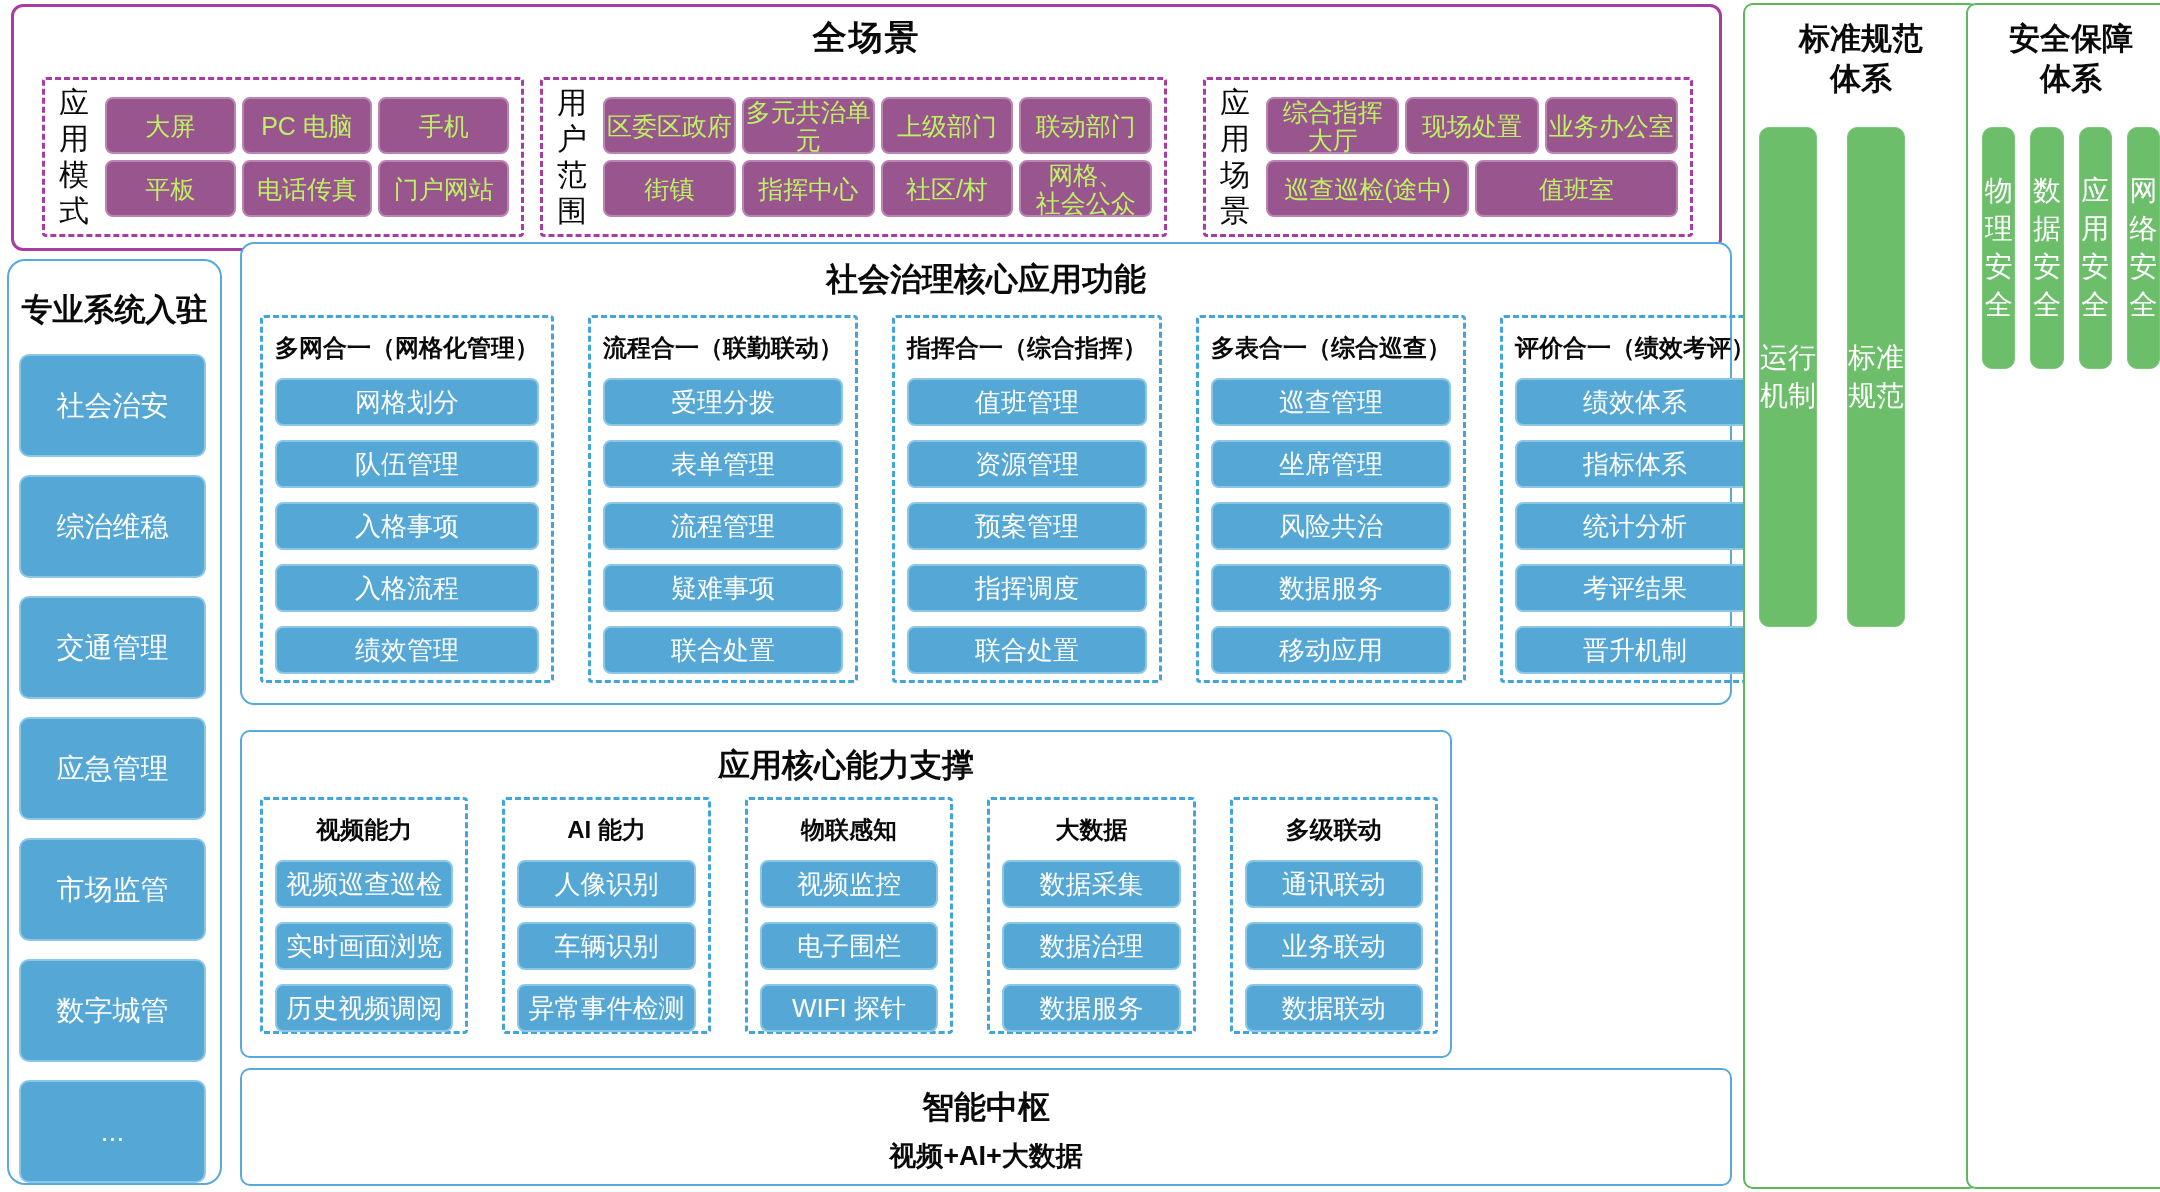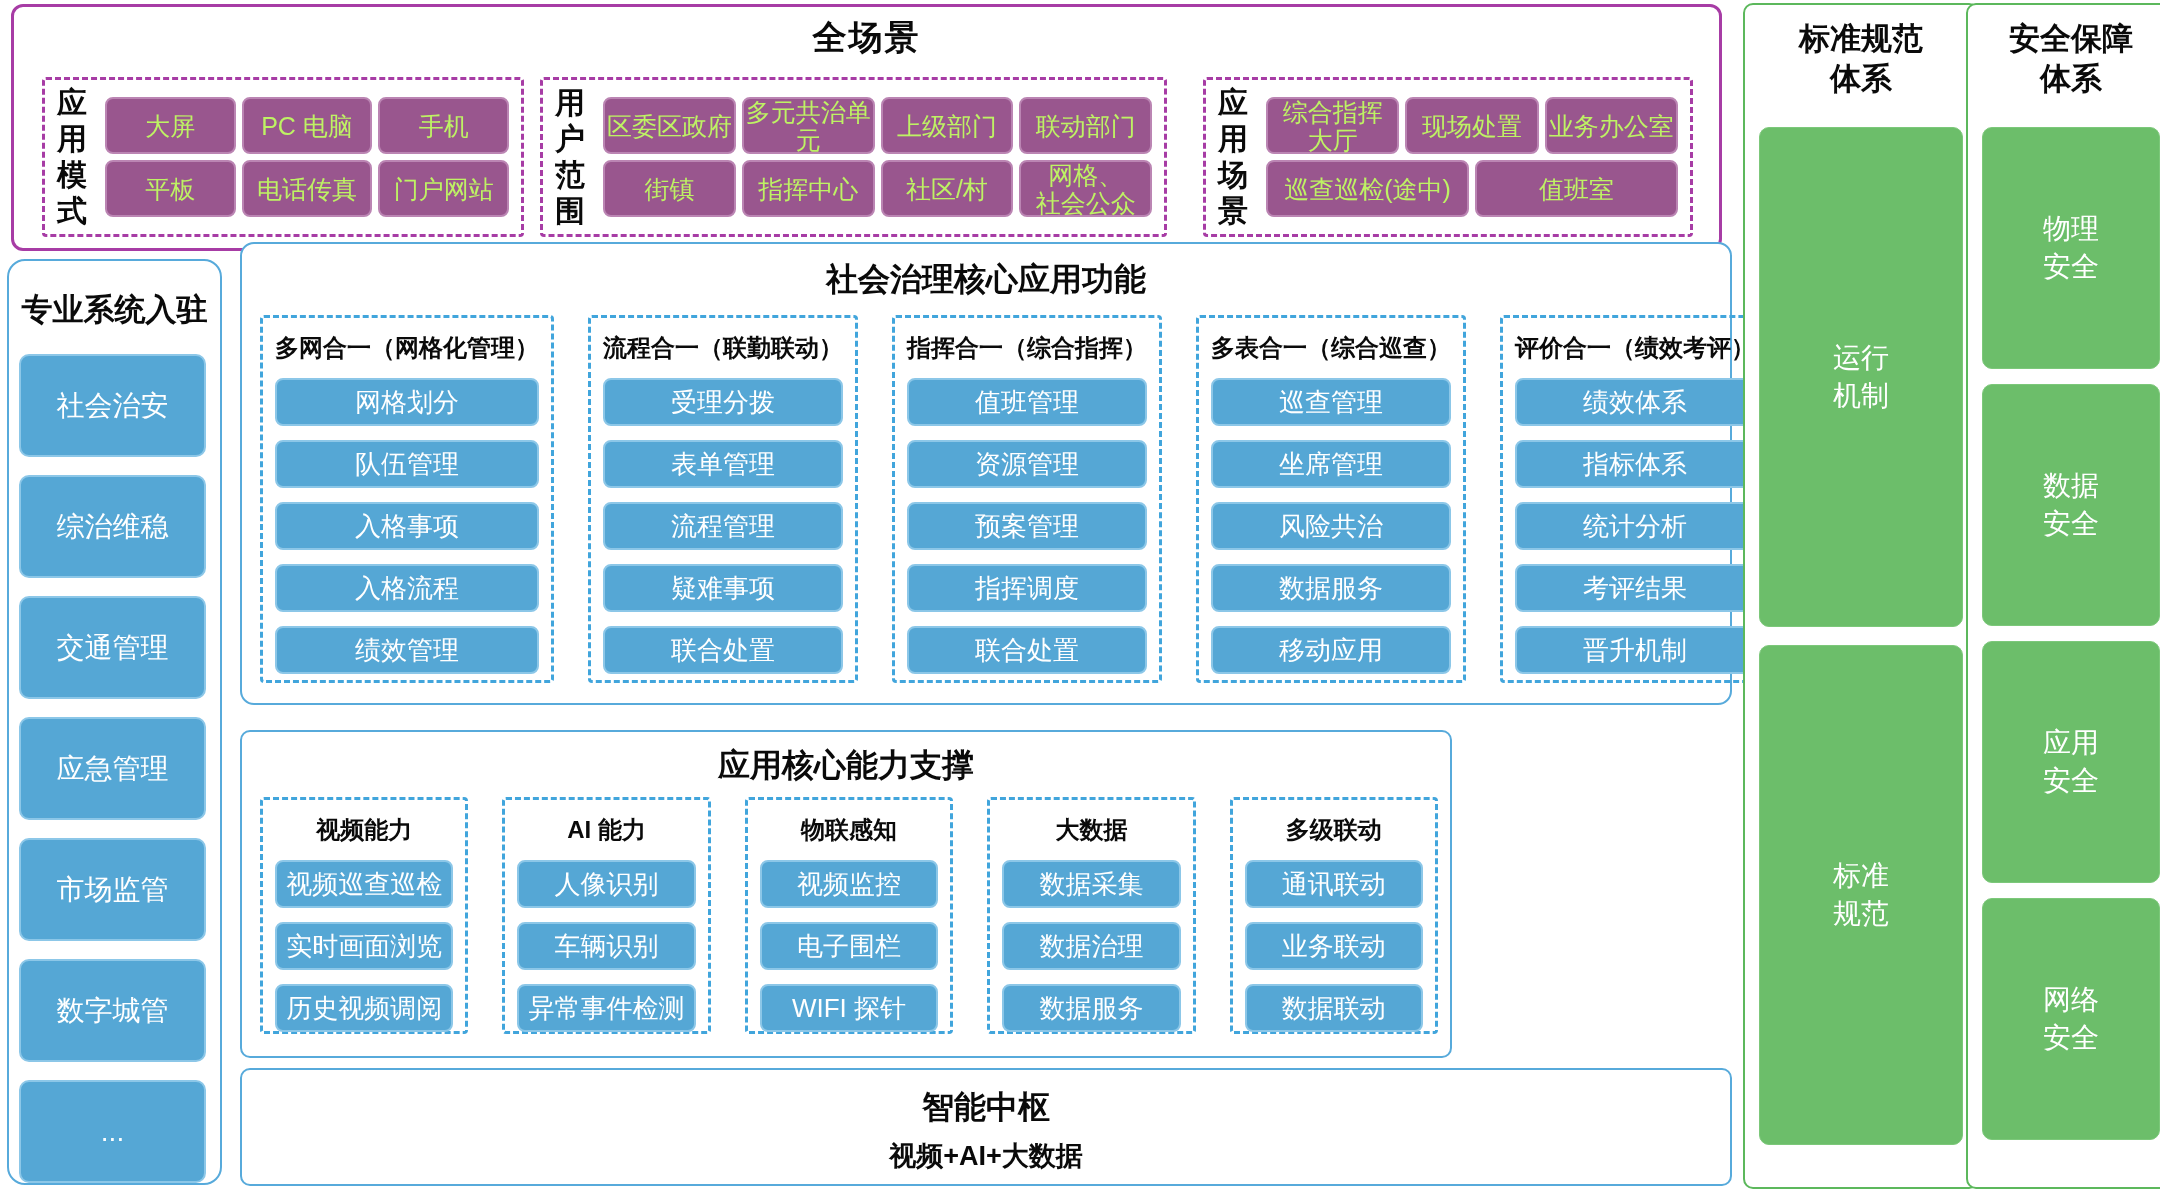--- a/index.html
+++ b/index.html
@@ -21,21 +21,21 @@
   .sec{position:absolute;box-sizing:border-box;background:#ffffff;}
 
   
   .top-sec{left:11px;top:4px;width:1711px;height:247px;border:3px solid var(--purpleLine);border-radius:12px;}
   .top-title{margin-top:8px;text-align:center;font-size:34px;font-weight:bold;letter-spacing:2px;}
   .groups{position:absolute;left:28px;top:70px;height:160px;display:flex;}
   .group{box-sizing:border-box;height:160px;border:3px dashed var(--purpleLine);border-radius:4px;display:flex;align-items:center;padding:8px 12px;gap:14px;}
   .g1{width:482px;}
   .g2{width:627px;margin-left:16px;}
   .g3{width:490px;margin-left:36px;}
-  .glabel{font-weight:bold;font-size:30px;line-height:36px;width:34px;word-break:break-all;flex:0 0 auto;}
+  .glabel{font-weight:normal;font-size:30px;line-height:36px;width:34px;word-break:break-all;text-align:center;flex:0 0 auto;}
   .gbody{flex:1;display:flex;flex-direction:column;gap:6px;}
   .grow{display:flex;gap:6px;}
   .pbox{flex:1;height:57px;background:var(--purple);border:2px solid var(--purpleEdge);border-radius:8px;color:#bef264;display:flex;align-items:center;justify-content:center;font-size:25px;text-align:center;line-height:1.12;white-space:pre-line;box-sizing:border-box;}
 
   
   .left-sec{left:7px;top:259px;width:215px;height:926px;border:2px solid var(--blueLine);border-radius:18px;}
   .left-title{text-align:center;font-size:31px;font-weight:bold;margin-top:28px;}
   .left-boxes{position:absolute;top:93px;left:10px;right:14px;display:flex;flex-direction:column;gap:18px;}
   .lbox{height:103px;background:var(--blue);border:2px solid var(--blueEdge);border-radius:10px;color:#fff;display:flex;align-items:center;justify-content:center;font-size:28px;box-sizing:border-box;}
 
@@ -55,22 +55,22 @@
   
   .hub-sec{left:240px;top:1068px;width:1492px;height:118px;border:2px solid var(--blueLine);border-radius:10px;}
   .hub-title{text-align:center;font-size:32px;font-weight:bold;margin-top:16px;}
   .hub-sub{text-align:center;font-size:27px;font-weight:600;margin-top:8px;}
 
   
   .rp{border:2px solid var(--greenLine);border-radius:10px;}
   .rp1{left:1743px;top:3px;width:236px;height:1186px;}
   .rp2{left:1958px;top:3px;width:210px;height:1186px;margin-left:8px;}
   .rp-title{text-align:center;font-size:31px;font-weight:bold;margin-top:14px;line-height:1.3;white-space:pre-line;}
-  .rp-boxes{position:absolute;top:122px;left:14px;right:14px;display:flex;flex-direction:column;}
-  .rp1 .rp-boxes{gap:18px;}
+  .rp-boxes{position:absolute;top:122px;left:14px;right:14px;display:flex;flex-direction:row;}
+  .rp1 .rp-boxes{gap:30px;}
   .rp2 .rp-boxes{gap:15px;}
   .gbox{background:var(--green);border:1px solid var(--greenEdge);border-radius:10px;color:#fff;display:flex;align-items:center;justify-content:center;text-align:center;font-size:28px;line-height:1.35;white-space:pre-line;box-sizing:border-box;}
   .rp1 .gbox{height:500px;}
   .rp2 .gbox{height:242px;}
 </style>
 </head>
 <body>
 
 <div class="canvas">
 

